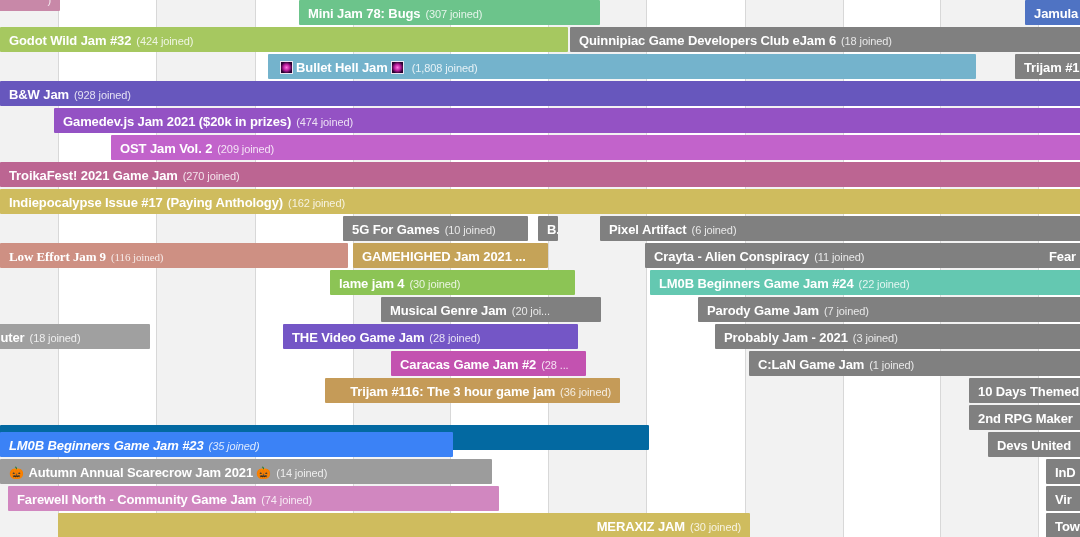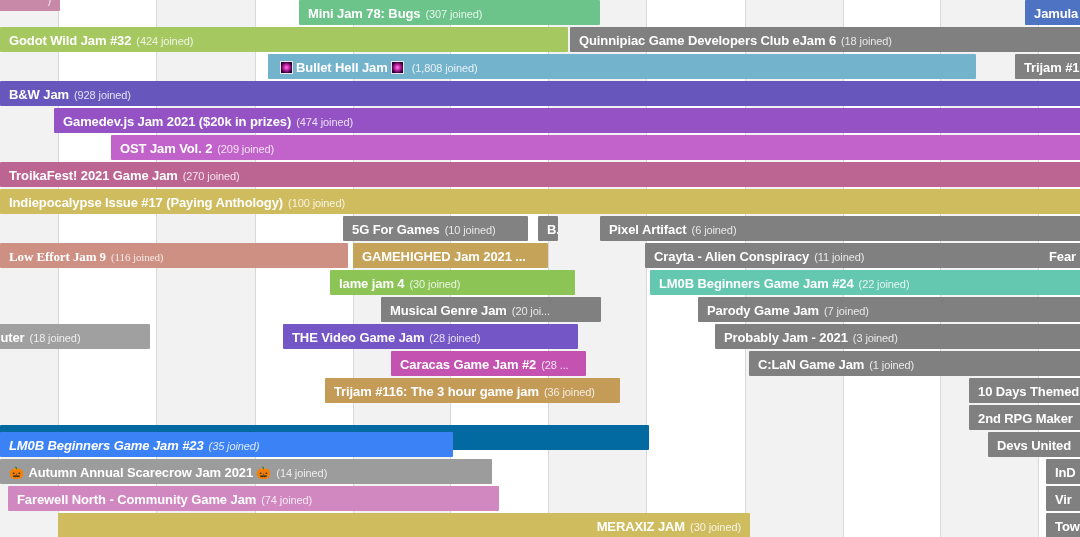--- a/index.html
+++ b/index.html
@@ -122,21 +122,21 @@
     <div class="row" style="top: 108px;">
       <div class="bar" style="left: 54px; width: 1028px; background: rgb(148, 82, 196);"><span class="title">Gamedev.js Jam 2021 ($20k in prizes)</span><span class="joined">(474 joined)</span></div>
     </div>
     <div class="row" style="top: 135px;">
       <div class="bar" style="left: 111px; width: 971px; background: rgb(194, 99, 203);"><span class="title">OST Jam Vol. 2</span><span class="joined">(209 joined)</span></div>
     </div>
     <div class="row" style="top: 162px;">
       <div class="bar" style="left: 0px; width: 1082px; background: rgb(188, 101, 146);"><span class="title">TroikaFest! 2021 Game Jam</span><span class="joined">(270 joined)</span></div>
     </div>
     <div class="row" style="top: 189px;">
-      <div class="bar" style="left: 0px; width: 1082px; background: rgb(207, 188, 94);"><span class="title">Indiepocalypse Issue #17 (Paying Anthology)</span><span class="joined">(100 joined)</span></div>
+      <div class="bar" style="left: 0px; width: 1082px; background: rgb(207, 188, 94);"><span class="title">Indiepocalypse Issue #17 (Paying Anthology)</span><span class="joined">(162 joined)</span></div>
     </div>
     <div class="row" style="top: 216px;">
       <div class="bar" style="left: 343px; width: 185px; background: rgb(130, 130, 130);"><span class="title">5G For Games</span><span class="joined">(10 joined)</span></div>
       <div class="bar" style="left: 538px; width: 20px; background: rgb(128, 128, 128);"><span class="title">B...</span></div>
       <div class="bar" style="left: 600px; width: 482px; background: rgb(128, 128, 128);"><span class="title">Pixel Artifact</span><span class="joined">(6 joined)</span></div>
     </div>
     <div class="row" style="top: 243px;">
       <div class="bar" style="left: 0px; width: 348px; background: rgb(206, 144, 131); font-family: Liberation Serif, serif;"><span class="title">Low Effort Jam 9</span><span class="joined">(116 joined)</span></div>
       <div class="bar" style="left: 353px; width: 195px; background: rgb(197, 163, 88);"><span class="title">GAMEHIGHED Jam 2021 ...</span></div>
       <div class="bar" style="left: 625px; width: 410px; background: rgb(128, 128, 128); margin-left: 20px;"><span class="title">Crayta - Alien Conspiracy</span><span class="joined">(11 joined)</span></div>
@@ -153,21 +153,21 @@
     <div class="row" style="top: 324px;">
       <div class="bar" style="left: -60px; width: 210px; background: rgb(160, 160, 160);"><span class="title">m Computer</span><span class="joined">(18 joined)</span></div>
       <div class="bar" style="left: 283px; width: 295px; background: rgb(116, 86, 198);"><span class="title">THE Video Game Jam</span><span class="joined">(28 joined)</span></div>
       <div class="bar" style="left: 715px; width: 367px; background: rgb(128, 128, 128);"><span class="title">Probably Jam - 2021</span><span class="joined">(3 joined)</span></div>
     </div>
     <div class="row" style="top: 351px;">
       <div class="bar" style="left: 391px; width: 195px; background: rgb(195, 82, 176);"><span class="title">Caracas Game Jam #2</span><span class="joined">(28 ...</span></div>
       <div class="bar" style="left: 749px; width: 333px; background: rgb(128, 128, 128);"><span class="title">C:LaN Game Jam</span><span class="joined">(1 joined)</span></div>
     </div>
     <div class="row" style="top: 378px;">
-      <div class="bar" style="left: 325px; width: 295px; background: rgb(197, 155, 88);"><span class="title">Trijam #116: The 3 hour game jam</span><span class="joined">(36 joined)</span></div>
+      <div class="bar" style="left: 325px; width: 295px; background: rgb(197, 155, 88); text-align: right;"><span class="title">Trijam #116: The 3 hour game jam</span><span class="joined">(36 joined)</span></div>
       <div class="bar" style="left: 969px; width: 150px; background: rgb(128, 128, 128);"><span class="title">10 Days Themed</span></div>
     </div>
     <div class="row" style="top: 405px;">
       <div class="bar" style="left: 0px; width: 649px; background: #0369a1; margin-top: 20px;"><span class="title">GameDevHQ Community Jam #3</span><span class="joined">(36 joined)</span></div>
       <div class="bar" style="left: 969px; width: 150px; background: rgb(128, 128, 128);"><span class="title">2nd RPG Maker</span></div>
     </div>
     <div class="row" style="top: 432px;">
       <div class="bar" style="left: 0px; width: 453px; background: #3b82f6; font-style: italic;"><span class="title">LM0B Beginners Game Jam #23</span><span class="joined">(35 joined)</span></div>
       <div class="bar" style="left: 988px; width: 150px; background: rgb(128, 128, 128);"><span class="title">Devs United</span></div>
     </div>

